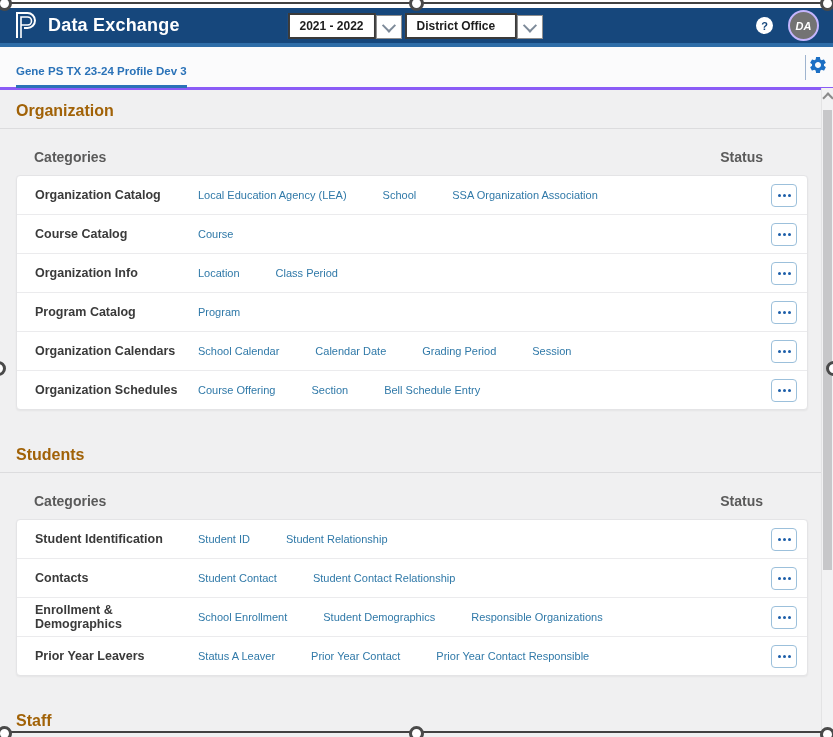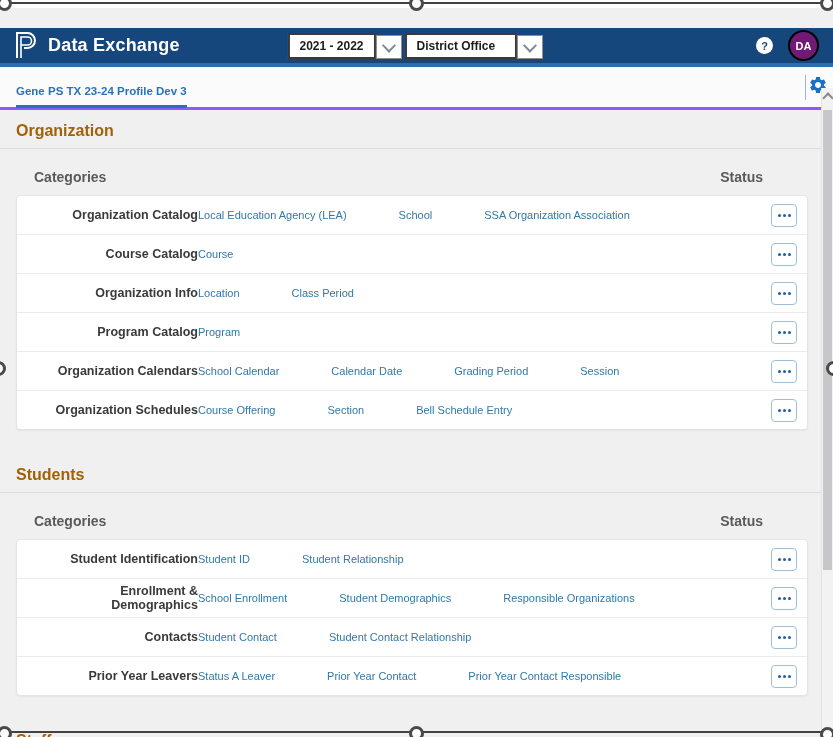--- a/index.html
+++ b/index.html
@@ -8,55 +8,55 @@
 
   
   .sel-line{position:absolute;left:0;right:0;height:2px;background:#424242;z-index:55;}
   .sel-line.top{top:2px;} .sel-line.bottom{top:731px;}
   .handle{position:absolute;width:15px;height:15px;border-radius:50%;background:#fff;
           border:3px solid #4a4a4a;box-sizing:border-box;z-index:60;}
 
   
   .topstrip{height:8px;background:#ffffff;}
   .appbar{height:35px;background:#16477C;border-bottom:4px solid #2E6DA8;
-          display:flex;align-items:center;padding:0 14px;position:relative;margin-top:20px;}
+          display:flex;align-items:center;padding:0 14px;position:relative;}
   .logo{margin-right:10px;display:flex;align-items:center;}
   .app-title{color:#fff;font-size:18px;font-weight:bold;letter-spacing:.2px;}
   .ddgroup{position:absolute;left:50%;top:50%;transform:translate(-50%,-50%);
            display:flex;align-items:flex-end;}
   .ddbox{height:22px;background:#fff;border:2px solid #3a3a3a;display:flex;align-items:center;
          padding:0 10px;font-size:12px;font-weight:bold;color:#1c1c1c;}
   .ddchev{height:24px;width:26px;background:#fff;border:1px solid #8d8d8d;display:flex;
           align-items:center;justify-content:center;margin-right:3px;box-sizing:border-box;}
   .caret{width:8px;height:8px;border-left:2px solid #7d8a99;border-bottom:2px solid #7d8a99;
          transform:rotate(-45deg) translate(1px,-1px);}
   .appbar-right{position:absolute;right:14px;top:0;height:100%;display:flex;align-items:center;gap:15px;}
   .help{width:17px;height:17px;border-radius:50%;background:#fff;color:#16477C;font-weight:bold;
         font-size:11px;display:flex;align-items:center;justify-content:center;cursor:pointer;}
-  .avatar{width:27px;height:27px;border-radius:50%;background:#701a75;border:2px solid #000000;
-          color:#fff;font-size:11px;font-weight:bold;display:flex;align-items:center;justify-content:center;cursor:pointer;}
+  .avatar{width:27px;height:27px;border-radius:50%;background:#737373;border:2px solid #c4b5fd;
+          color:#fff;font-size:11px;font-weight:bold;display:flex;align-items:center;justify-content:center;cursor:pointer;font-style:italic;}
 
   
   .tabbar{height:40px;background:#fbfbfc;border-bottom:3px solid #8b5cf6;position:relative;}
   .tab{position:absolute;left:16px;bottom:-1px;padding-bottom:8px;font-size:11.5px;font-weight:bold;
        color:#2A72B8;border-bottom:3px solid #2A72B8;cursor:pointer;}
   .gear-divider{position:absolute;right:27px;top:8px;height:25px;width:1px;background:#9fb4cf;}
   .gear{position:absolute;right:5px;top:8px;cursor:pointer;line-height:0;}
 
   
   .sec .section-title{font-size:16px;font-weight:bold;color:#a16207;margin:0 0 0 16px;padding-top:12px;}
   .sec .hr{height:1px;background:#dcdcde;margin-top:8px;}
   .colhead{display:flex;justify-content:space-between;margin:20px 25px 10px 34px;padding-right:45px;
            font-size:14px;font-weight:bold;color:#5a5a5a;}
   .card{margin:0 25px 0 16px;background:#fff;border:1px solid #e4e4e6;border-radius:4px;
         box-shadow:0 1px 2px rgba(0,0,0,.05);}
   .row{display:flex;align-items:center;height:38px;padding:0 10px 0 18px;border-bottom:1px solid #ebebed;}
   .row:last-child{border-bottom:none;}
-  .row-name{width:163px;flex:none;font-size:12.5px;font-weight:bold;color:#3a3a3a;text-align:right;}
-  .links{display:flex;gap:52px;flex:1;align-items:flex-start;flex-wrap:nowrap;}
+  .row-name{width:163px;flex:none;font-size:12.5px;font-weight:bold;color:#3a3a3a;}
+  .links{display:flex;gap:36px;flex:1;align-items:flex-start;flex-wrap:nowrap;}
   .link{font-size:11px;color:#3079A8;text-decoration:none;cursor:pointer;white-space:nowrap;}
   .more{width:26px;height:23px;border:1px solid #9CC0DB;border-radius:4px;background:#fff;
         display:flex;gap:2px;align-items:center;justify-content:center;cursor:pointer;padding:0;flex:none;}
   .dot{width:3px;height:3px;border-radius:50%;background:#1C5EA9;display:inline-block;}
   .sec{margin-top:0;}
   .sec + .sec{margin-top:24px;}
 
   
   .sb{position:absolute;right:0;top:88px;bottom:0;width:11px;background:#f2f2f3;
       border-left:1px solid #e3e3e4;z-index:40;}
@@ -217,37 +217,37 @@
               <a class="link">Student ID</a>
               <a class="link">Student Relationship</a>
             </div>
             <button class="more">
               <span class="dot"></span>
               <span class="dot"></span>
               <span class="dot"></span>
             </button>
           </div>
           <div class="row">
+            <div class="row-name">Contacts</div>
+            <div class="links">
+              <a class="link">Student Contact</a>
+              <a class="link">Student Contact Relationship</a>
+            </div>
+            <button class="more">
+              <span class="dot"></span>
+              <span class="dot"></span>
+              <span class="dot"></span>
+            </button>
+          </div>
+          <div class="row">
             <div class="row-name">Enrollment &amp; Demographics</div>
             <div class="links">
               <a class="link">School Enrollment</a>
               <a class="link">Student Demographics</a>
               <a class="link">Responsible Organizations</a>
-            </div>
-            <button class="more">
-              <span class="dot"></span>
-              <span class="dot"></span>
-              <span class="dot"></span>
-            </button>
-          </div>
-          <div class="row">
-            <div class="row-name">Contacts</div>
-            <div class="links">
-              <a class="link">Student Contact</a>
-              <a class="link">Student Contact Relationship</a>
             </div>
             <button class="more">
               <span class="dot"></span>
               <span class="dot"></span>
               <span class="dot"></span>
             </button>
           </div>
           <div class="row">
             <div class="row-name">Prior Year Leavers</div>
             <div class="links">

